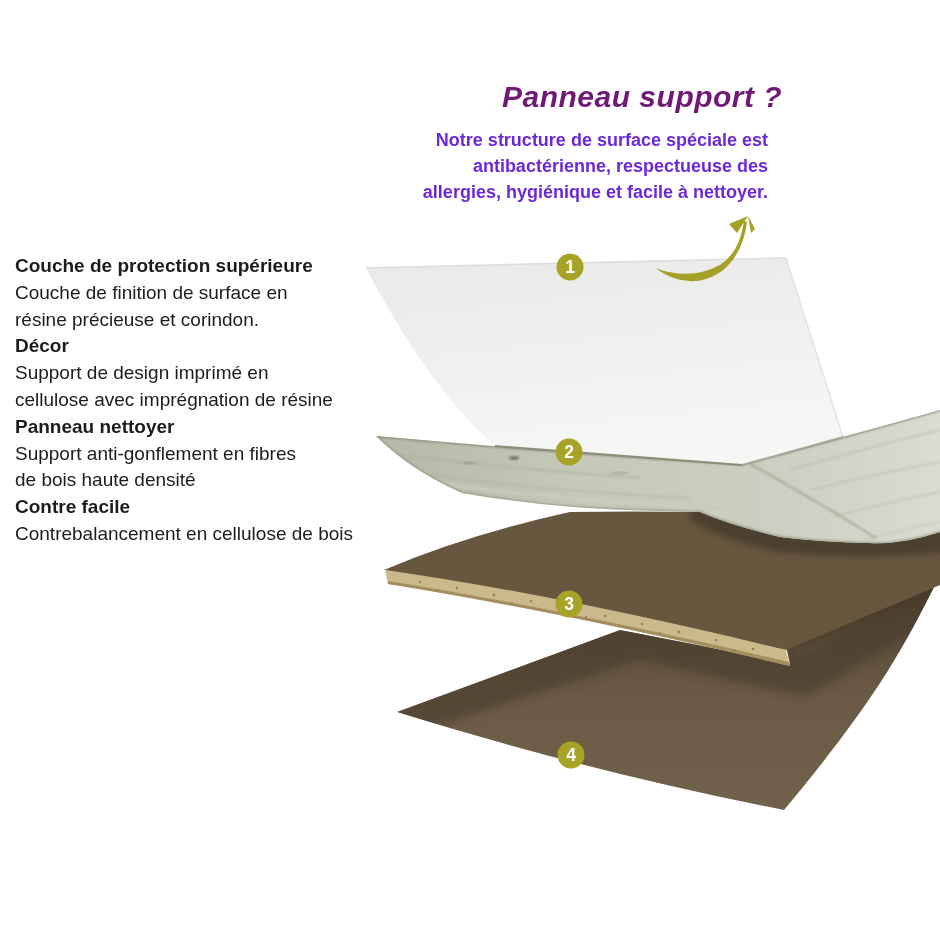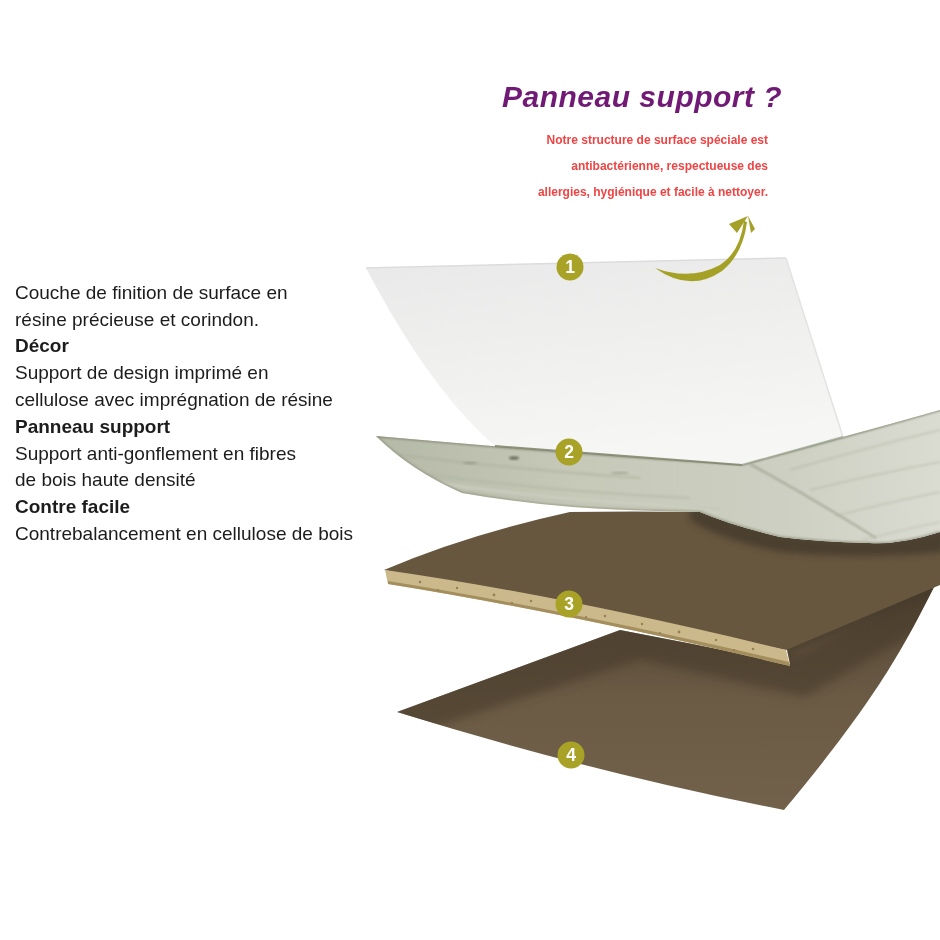--- a/index.html
+++ b/index.html
@@ -1,21 +1,21 @@
 <!DOCTYPE html>
 <html><head>
 <meta charset="utf-8">
 <style>
 html,body{margin:0;padding:0;}
 body{width:940px;height:940px;background:#ffffff;position:relative;overflow:hidden;
      font-family:"Liberation Sans", sans-serif;}
 #title{position:absolute;left:502px;top:80px;color:#701a75;
   font-size:30px;font-weight:bold;font-style:italic;letter-spacing:0.5px;white-space:nowrap;}
 #para{position:absolute;right:172px;top:128px;text-align:right;
-  color:#ef4444;font-size:12px;line-height:25.8px;font-weight:bold;}
+  color:#6d28d9;font-size:18px;line-height:25.8px;font-weight:bold;}
 #left{position:absolute;left:15px;top:253px;color:#1c1c1c;
   font-size:19px;line-height:26.8px;}
 #left b{font-weight:bold;}
 svg{position:absolute;left:0;top:0;}
 </style>
 </head>
 <body>
 <svg width="940" height="940" viewBox="0 0 940 940">
 <defs>
 <linearGradient id="sheet" x1="0" y1="0" x2="0.25" y2="1">
@@ -130,24 +130,24 @@
 <text x="570" y="273">1</text>
 <text x="569" y="458">2</text>
 <text x="569" y="610">3</text>
 <text x="571" y="761">4</text>
 </g>
 </svg>
 
 <div id="title">Panneau support ?</div>
 <div id="para">Notre structure de surface spéciale est<br>antibactérienne, respectueuse des<br>allergies, hygiénique et facile à nettoyer.</div>
 <div id="left">
-<br>
+<b>Couche de protection supérieure</b><br>
 Couche de finition de surface en<br>
 résine précieuse et corindon.<br>
 <b>Décor</b><br>
 Support de design imprimé en<br>
 cellulose avec imprégnation de résine<br>
-<b>Panneau support</b><br>
+<b>Panneau nettoyer</b><br>
 Support anti-gonflement en fibres<br>
 de bois haute densité<br>
 <b>Contre facile</b><br>
 Contrebalancement en cellulose de bois
 </div>
 
 </body></html>

